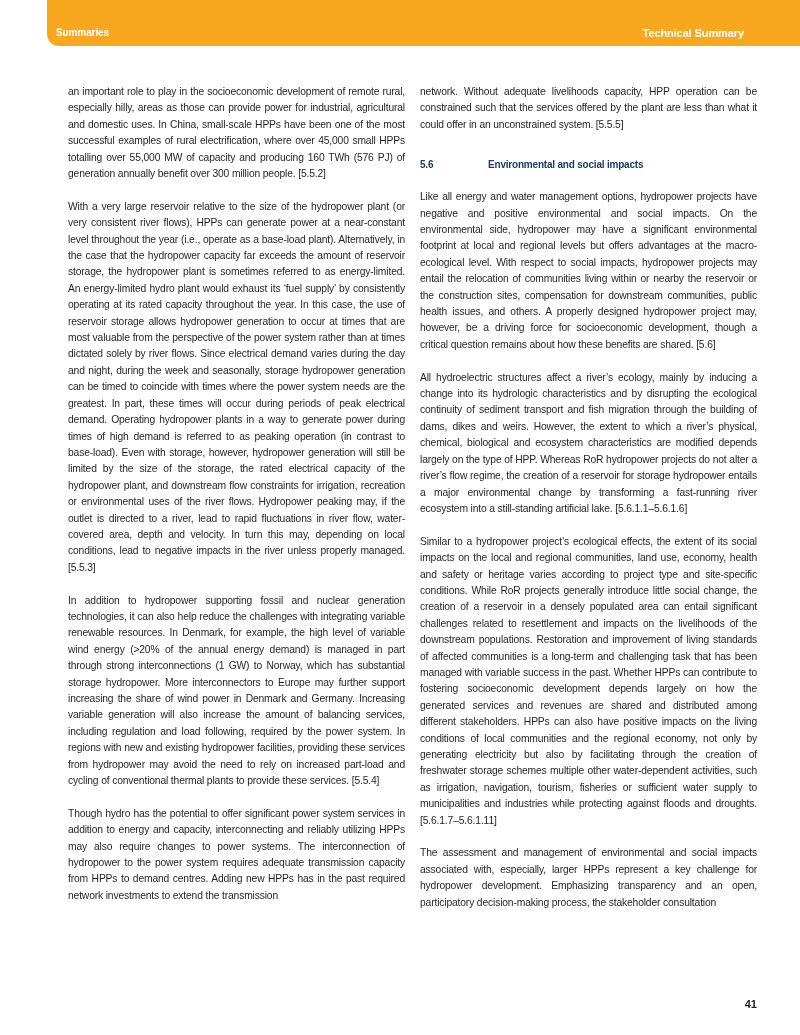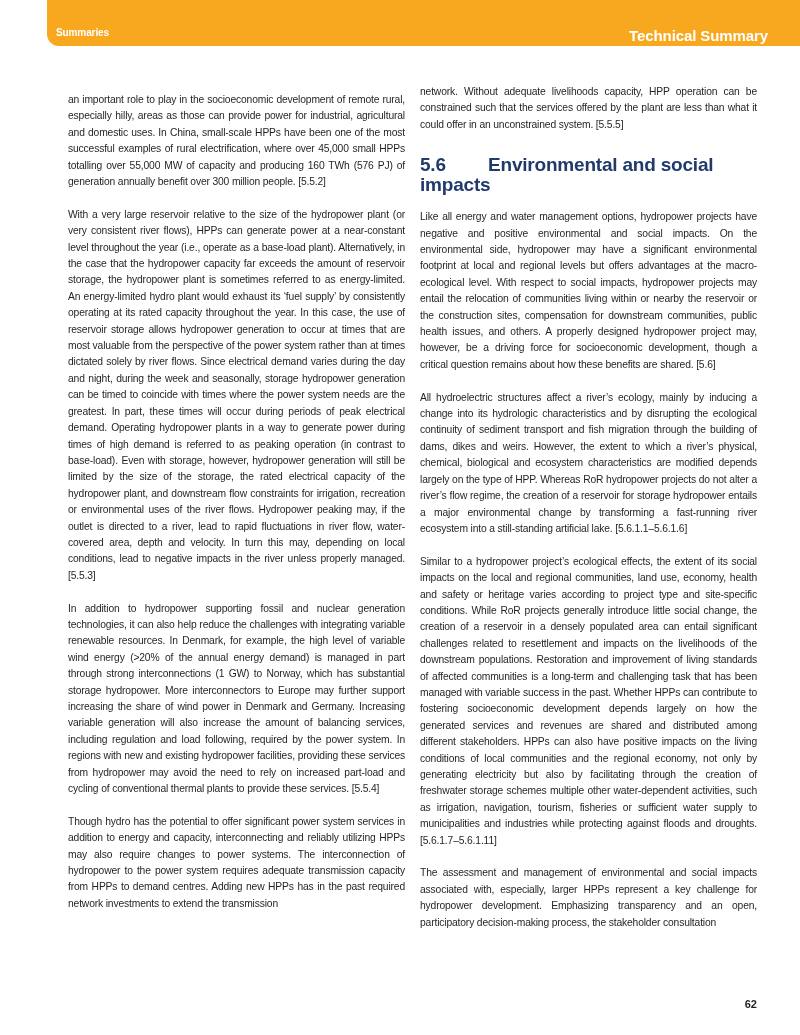--- a/index.html
+++ b/index.html
@@ -28,45 +28,45 @@
       position: absolute;
       left: 56px;
       top: 27px;
       font-size: 10px;
       font-weight: bold;
       color: #ffffff;
       letter-spacing: -0.1px;
     }
     .header-right {
       position: absolute;
-      right: 32px;
+      right: 56px;
       top: 27px;
-      font-size: 15px;
+      font-size: 11px;
       font-weight: bold;
       color: #ffffff;
       letter-spacing: -0.1px;
     }
     .col {
       position: absolute;
       top: 84px;
       width: 337px;
       font-size: 10.3px;
       line-height: 16.4px;
       text-align: justify;
       letter-spacing: -0.15px;
       hyphens: manual;
     }
-    .col-left { left: 68px; margin-top: 8px; }
+    .col-left { left: 68px; }
     .col-right { left: 420px; }
     .col p {
       margin: 0 0 16.4px 0;
     }
     .section-heading {
       margin: 22px 0 14px 0;
-      font-size: 19px;
+      font-size: 10px;
       font-weight: bold;
       color: #1f3a6b;
       line-height: 20px;
       text-align: left;
       letter-spacing: -0.2px;
     }
     .section-heading .num {
       display: inline-block;
       width: 68px;
     }
@@ -97,13 +97,13 @@
   <p>network. Without adequate livelihoods capacity, HPP operation can be constrained such that the services offered by the plant are less than what it could offer in an unconstrained system. [5.5.5]</p>
   <h2 class="section-heading">
     <span class="num">5.6</span><span>Environmental and social impacts</span>
   </h2>
   <p>Like all energy and water management options, hydropower projects have negative and positive environmental and social impacts. On the environmental side, hydropower may have a significant environmental footprint at local and regional levels but offers advantages at the macro-ecological level. With respect to social impacts, hydropower projects may entail the relocation of communities living within or nearby the reservoir or the construction sites, compensation for downstream communities, public health issues, and others. A properly designed hydropower proj­ect may, however, be a driving force for socioeconomic development, though a critical question remains about how these benefits are shared. [5.6]</p>
   <p>All hydroelectric structures affect a river’s ecology, mainly by induc­ing a change into its hydrologic characteristics and by disrupting the ecological continuity of sediment transport and fish migration through the building of dams, dikes and weirs. However, the extent to which a river’s physical, chemical, biological and ecosystem characteristics are modified depends largely on the type of HPP. Whereas RoR hydropower projects do not alter a river’s flow regime, the creation of a reservoir for storage hydropower entails a major environmental change by trans­forming a fast-running river ecosystem into a still-standing artificial lake. [5.6.1.1–5.6.1.6]</p>
   <p>Similar to a hydropower project’s ecological effects, the extent of its social impacts on the local and regional communities, land use, economy, health and safety or heritage varies according to project type and site-specific conditions. While RoR projects generally introduce little social change, the creation of a reservoir in a densely populated area can entail sig­nificant challenges related to resettlement and impacts on the livelihoods of the downstream populations. Restoration and improvement of living standards of affected communities is a long-term and challenging task that has been managed with variable success in the past. Whether HPPs can contribute to fostering socioeconomic development depends largely on how the generated services and revenues are shared and distributed among different stakeholders. HPPs can also have positive impacts on the living conditions of local communities and the regional economy, not only by generating electricity but also by facilitating through the creation of freshwater storage schemes multiple other water-dependent activities, such as irrigation, navigation, tourism, fisheries or sufficient water sup­ply to municipalities and industries while protecting against floods and droughts. [5.6.1.7–5.6.1.11]</p>
   <p>The assessment and management of environmental and social impacts associated with, especially, larger HPPs represent a key challenge for hydropower development. Emphasizing transparency and an open, participatory decision-making process, the stakeholder consultation</p>
 </div>
 
-<div class="page-number">62</div>
+<div class="page-number">41</div>
 
 </body></html>

